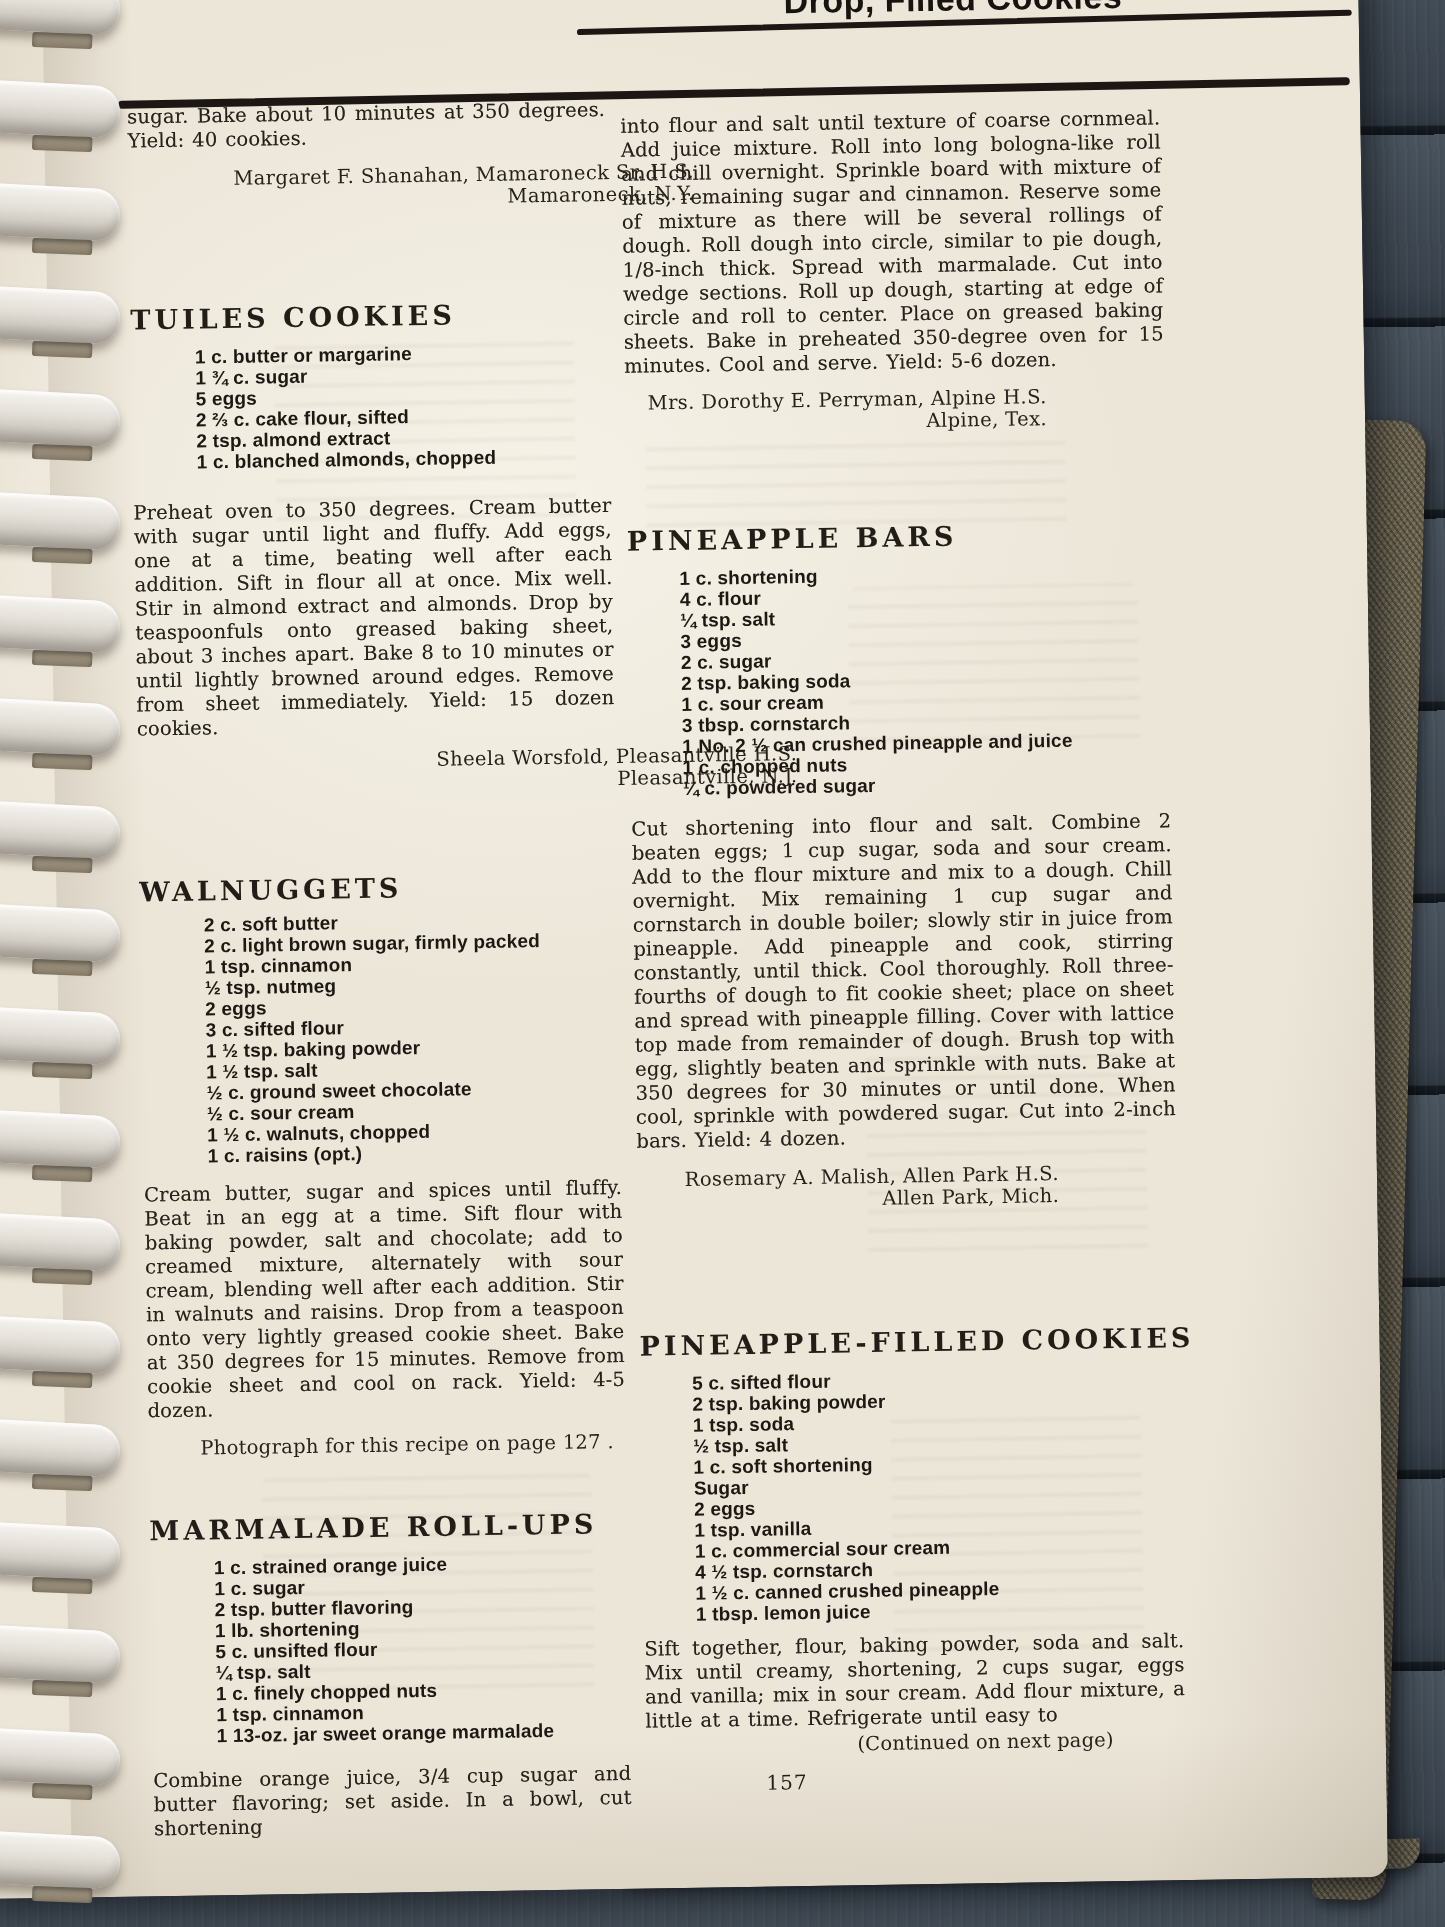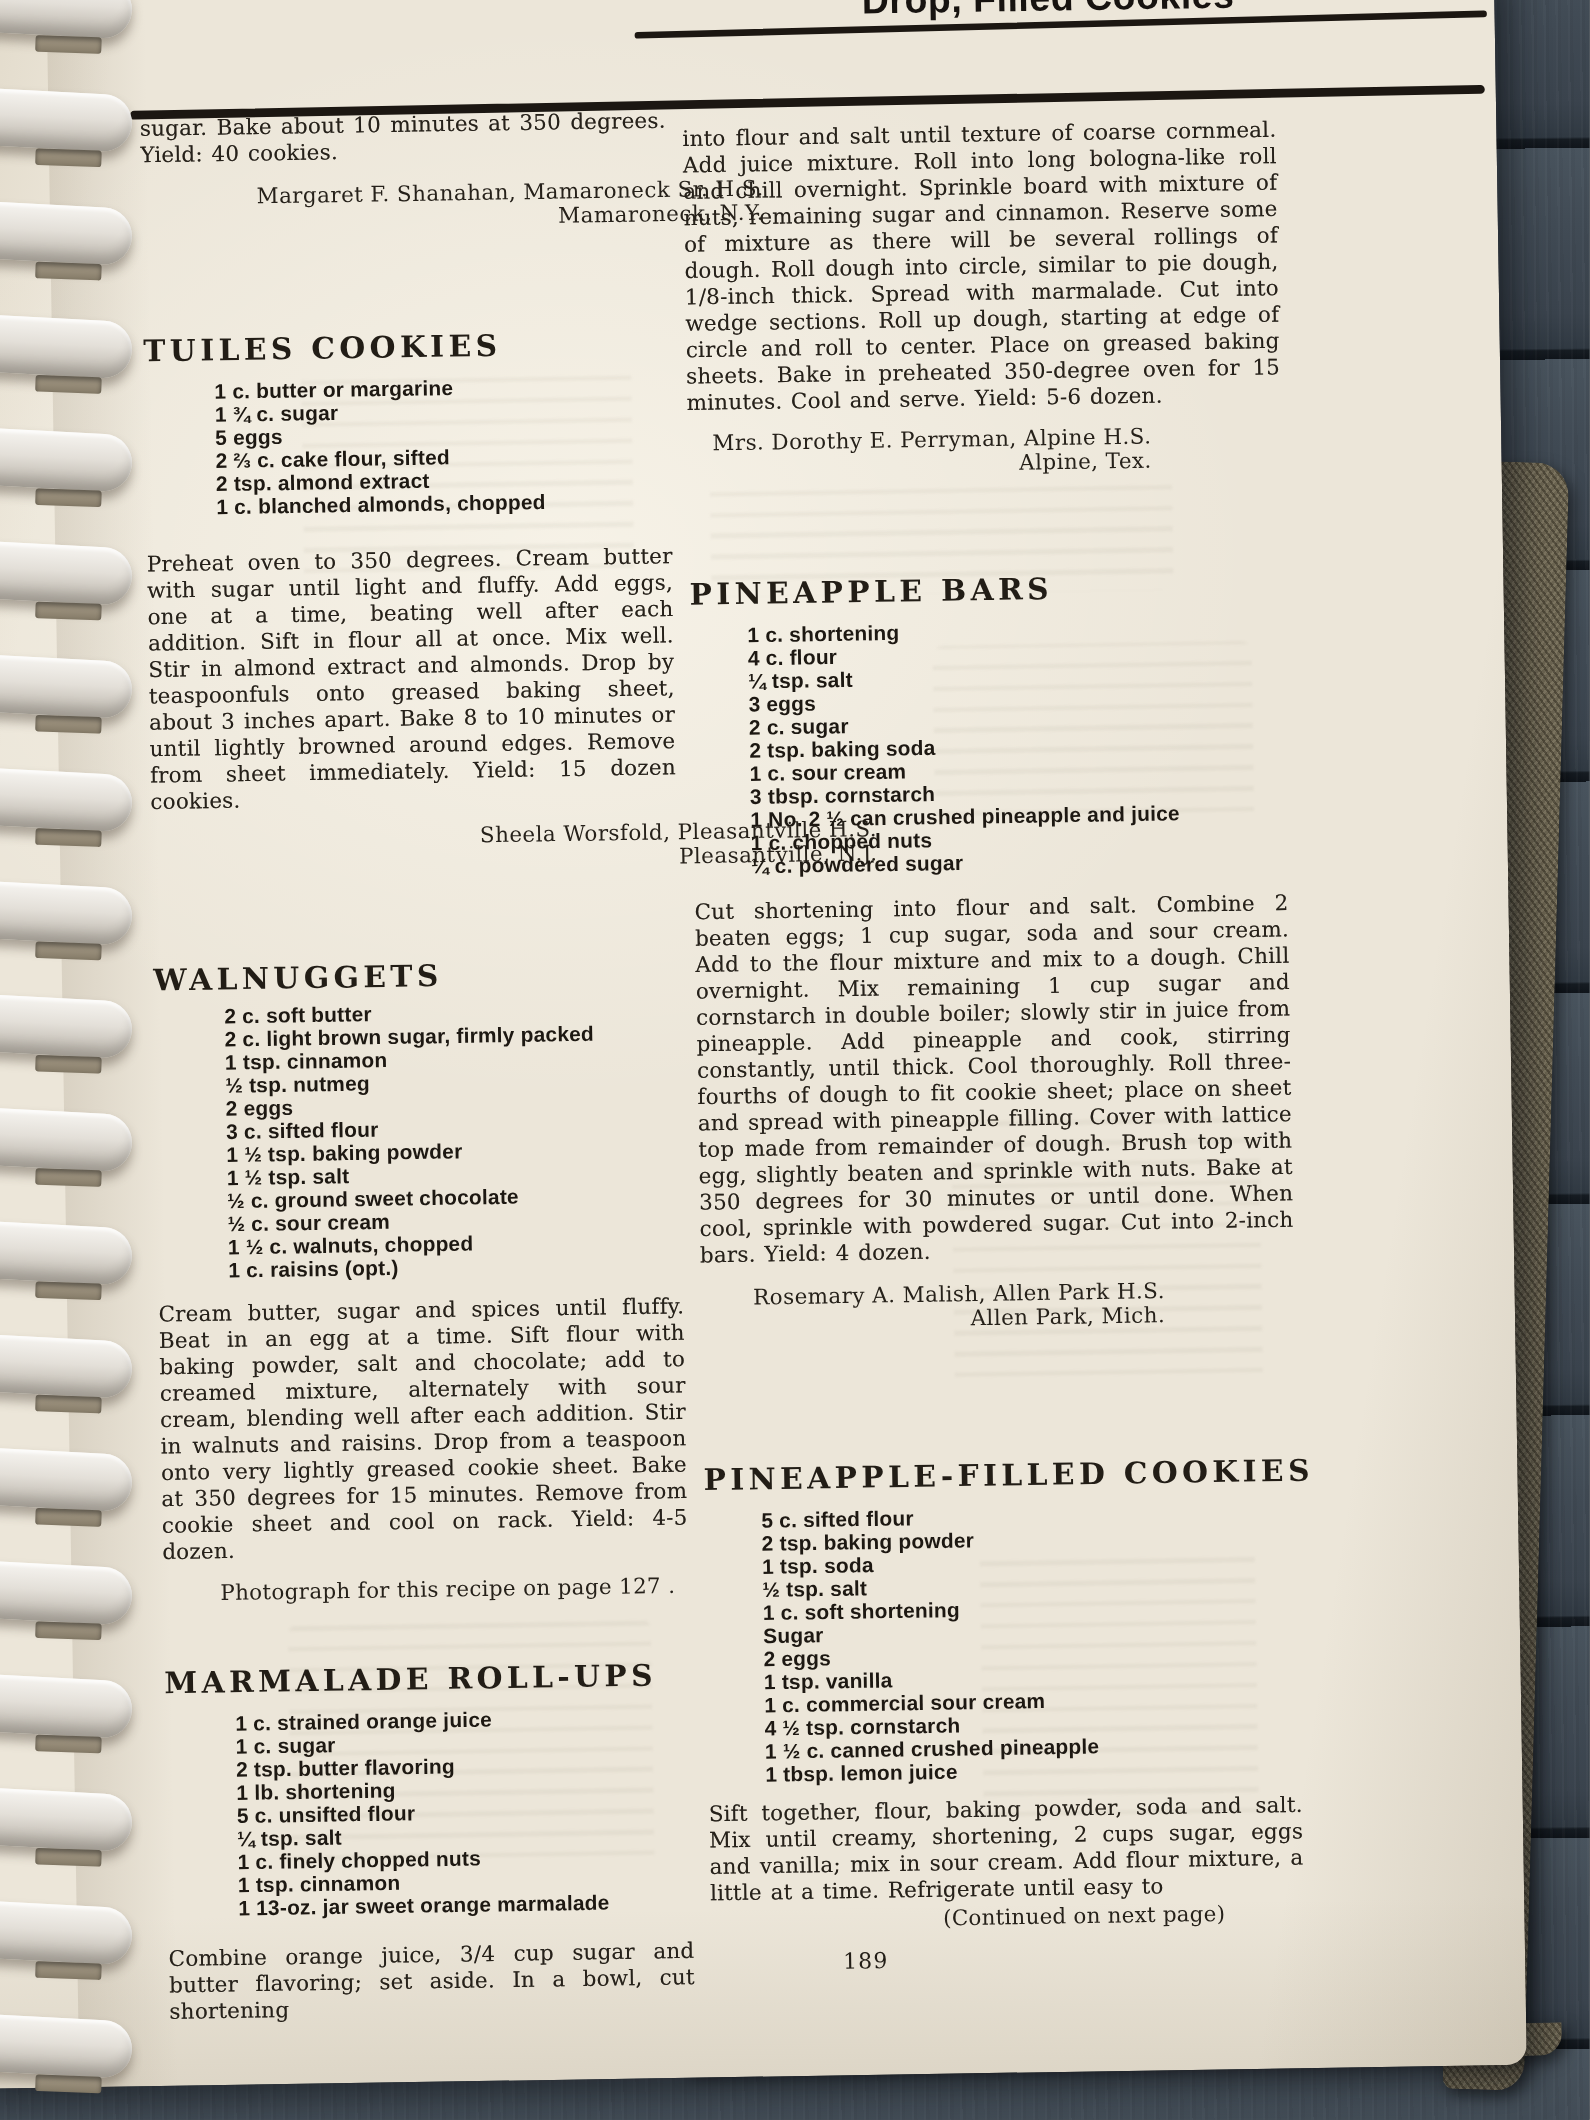--- a/index.html
+++ b/index.html
@@ -222,21 +222,21 @@
         <div class="ing">1 tsp. vanilla</div>
         <div class="ing">1 c. commercial sour cream</div>
         <div class="ing">4 ½ tsp. cornstarch</div>
         <div class="ing">1 ½ c. canned crushed pineapple</div>
         <div class="ing">1 tbsp. lemon juice</div>
       </div>
     <p class="body body-pfc">Sift together, flour, baking powder, soda and salt. Mix until creamy, shortening, 2 cups sugar, eggs and vanilla; mix in sour cream. Add flour mixture, a little at a time. Refrigerate until easy to</p>
     <p class="continued">(Continued on next page)</p>
   </div>
 
-  <div class="page-number">189</div>
+  <div class="page-number">157</div>
 </div>
 
 <div class="binding">
     <div class="loop" style="top: -20px;"></div>
     <div class="loop" style="top: 83px;"></div>
     <div class="loop" style="top: 186px;"></div>
     <div class="loop" style="top: 289px;"></div>
     <div class="loop" style="top: 392px;"></div>
     <div class="loop" style="top: 495px;"></div>
     <div class="loop" style="top: 598px;"></div>

